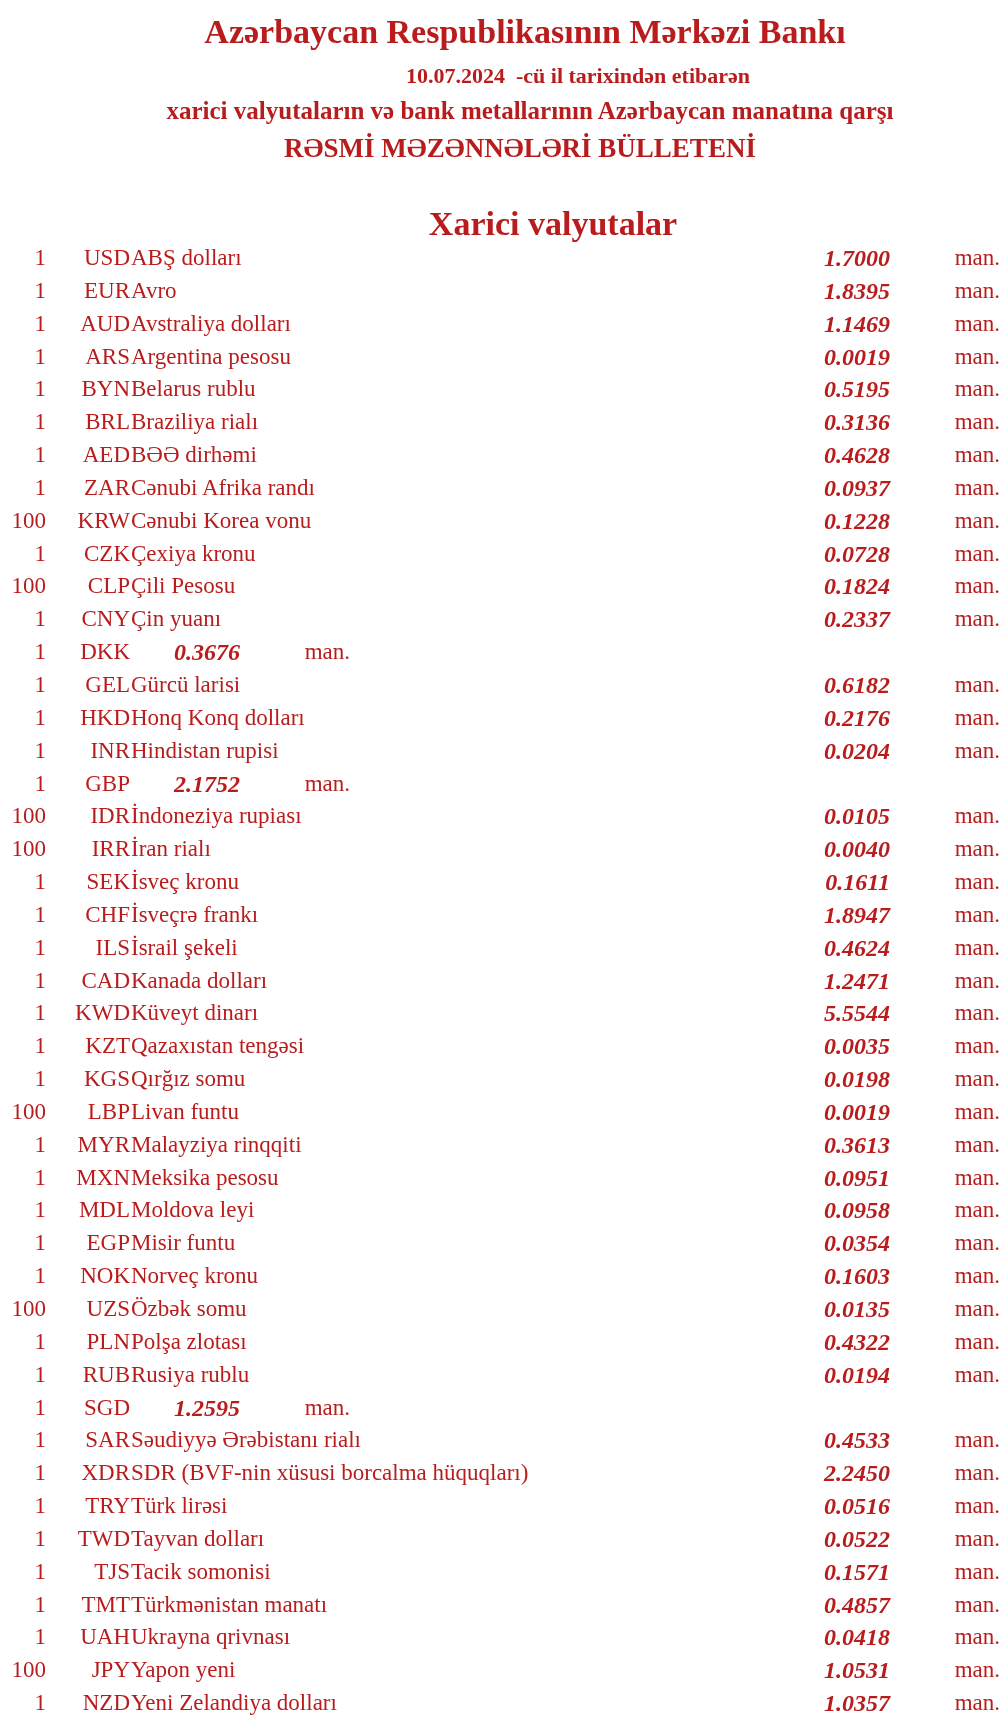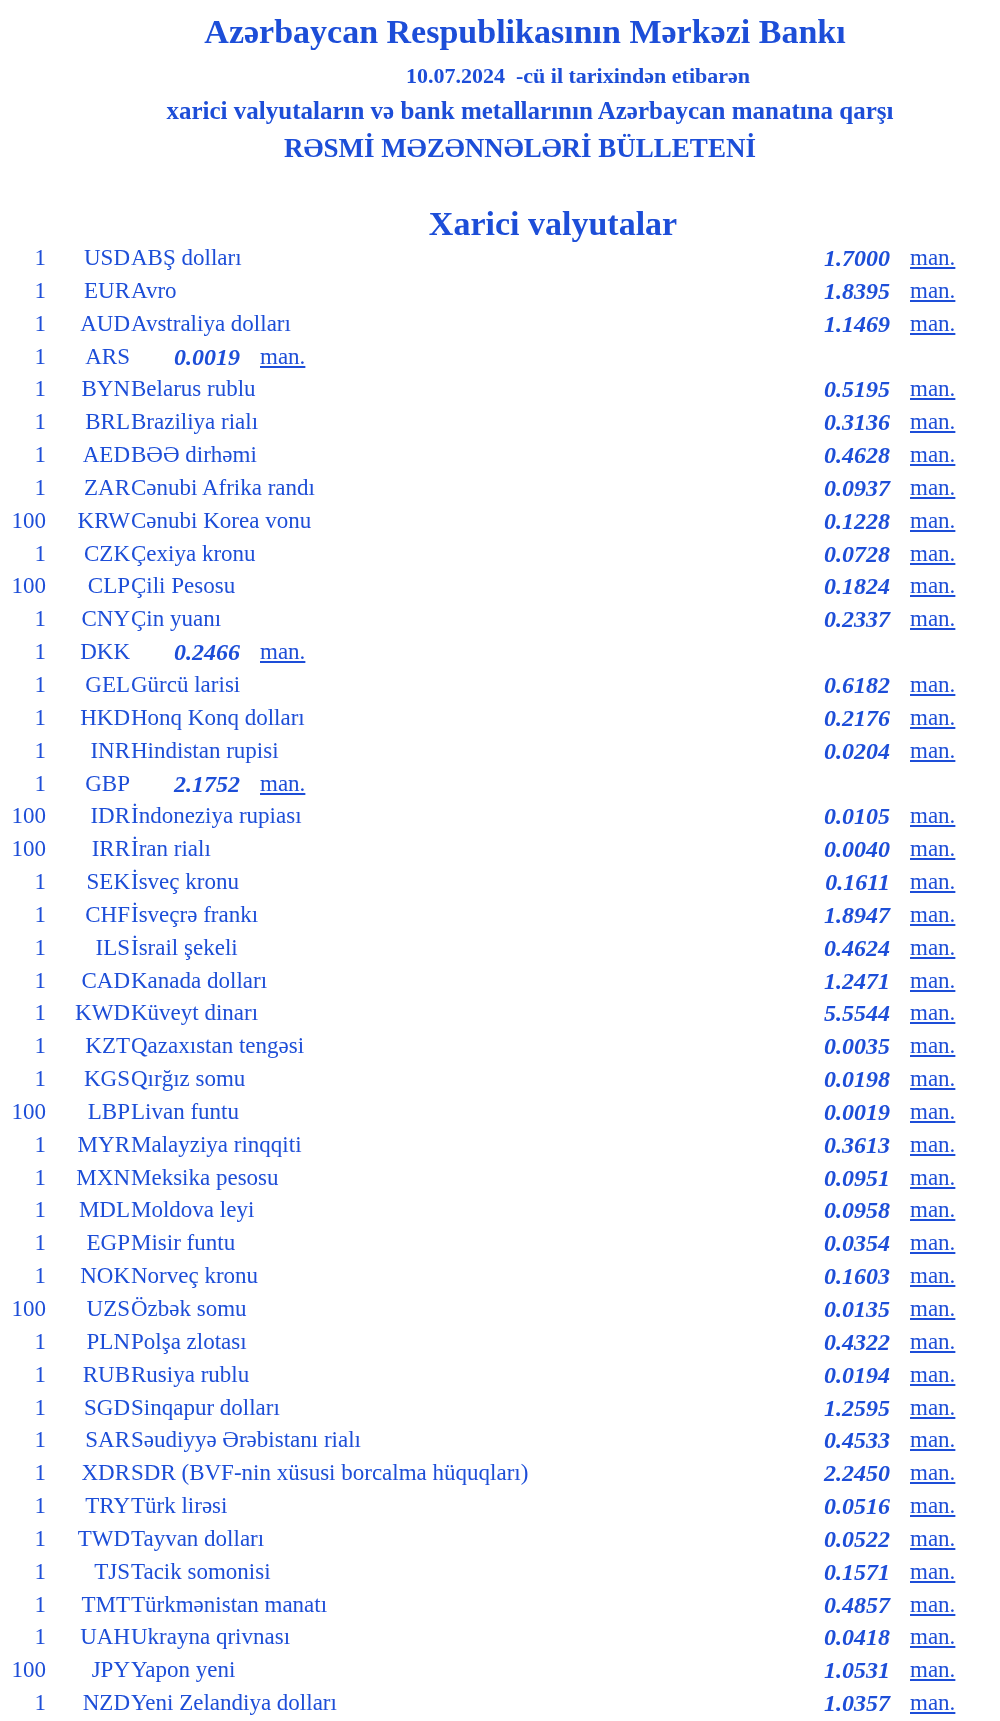--- a/index.html
+++ b/index.html
@@ -5,21 +5,21 @@
   html, body {
     margin: 0;
     padding: 0;
     background: #ffffff;
   }
   .page {
     position: relative;
     width: 1000px;
     height: 1721px;
     background: #ffffff;
-    color: #1d4ed8;
+    color: #b91c1c;
     font-family: "Liberation Serif", "DejaVu Serif", serif;
     overflow: hidden;
   }
   .hline {
     position: absolute;
     left: 0;
     width: 1000px;
     text-align: center;
     font-weight: 700;
     line-height: 1;
@@ -65,23 +65,22 @@
     width: 110px;
     text-align: right;
     font-weight: 700;
     font-style: italic;
     font-size: 24px;
     flex: 0 0 auto;
   }
   .c-unit {
     margin-left: 20px;
     width: 90px;
-    text-align: left;
+    text-align: right;
     flex: 0 0 auto;
-    text-decoration: underline;
   }
 </style>
 </head>
 <body>
 
 <div class="page">
   <div class="hline bank-title">Azərbaycan Respublikasının Mərkəzi Bankı</div>
   <div class="hline date-line">10.07.2024  -cü il tarixindən etibarən</div>
   <div class="hline subtitle">xarici valyutaların və bank metallarının Azərbaycan manatına qarşı</div>
   <div class="hline bulletin">RƏSMİ MƏZƏNNƏLƏRİ BÜLLETENİ</div>
@@ -105,20 +104,21 @@
       <div class="row">
         <div class="c-qty">1</div>
         <div class="c-code">AUD</div>
         <div class="c-name">Avstraliya dolları</div>
         <div class="c-rate">1.1469</div>
         <div class="c-unit">man.</div>
       </div>
       <div class="row">
         <div class="c-qty">1</div>
         <div class="c-code">ARS</div>
+        <div class="c-name">Argentina pesosu</div>
         <div class="c-rate">0.0019</div>
         <div class="c-unit">man.</div>
       </div>
       <div class="row">
         <div class="c-qty">1</div>
         <div class="c-code">BYN</div>
         <div class="c-name">Belarus rublu</div>
         <div class="c-rate">0.5195</div>
         <div class="c-unit">man.</div>
       </div>
@@ -167,21 +167,21 @@
       <div class="row">
         <div class="c-qty">1</div>
         <div class="c-code">CNY</div>
         <div class="c-name">Çin yuanı</div>
         <div class="c-rate">0.2337</div>
         <div class="c-unit">man.</div>
       </div>
       <div class="row">
         <div class="c-qty">1</div>
         <div class="c-code">DKK</div>
-        <div class="c-rate">0.2466</div>
+        <div class="c-rate">0.3676</div>
         <div class="c-unit">man.</div>
       </div>
       <div class="row">
         <div class="c-qty">1</div>
         <div class="c-code">GEL</div>
         <div class="c-name">Gürcü larisi</div>
         <div class="c-rate">0.6182</div>
         <div class="c-unit">man.</div>
       </div>
       <div class="row">
@@ -326,21 +326,20 @@
       <div class="row">
         <div class="c-qty">1</div>
         <div class="c-code">RUB</div>
         <div class="c-name">Rusiya rublu</div>
         <div class="c-rate">0.0194</div>
         <div class="c-unit">man.</div>
       </div>
       <div class="row">
         <div class="c-qty">1</div>
         <div class="c-code">SGD</div>
-        <div class="c-name">Sinqapur dolları</div>
         <div class="c-rate">1.2595</div>
         <div class="c-unit">man.</div>
       </div>
       <div class="row">
         <div class="c-qty">1</div>
         <div class="c-code">SAR</div>
         <div class="c-name">Səudiyyə Ərəbistanı rialı</div>
         <div class="c-rate">0.4533</div>
         <div class="c-unit">man.</div>
       </div>

